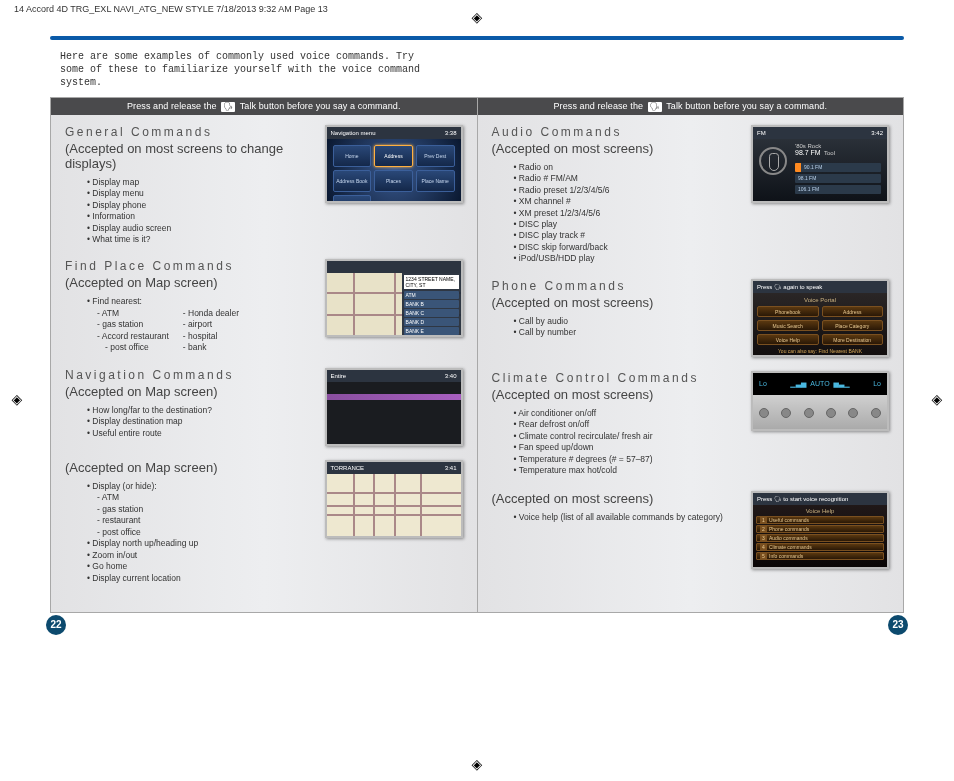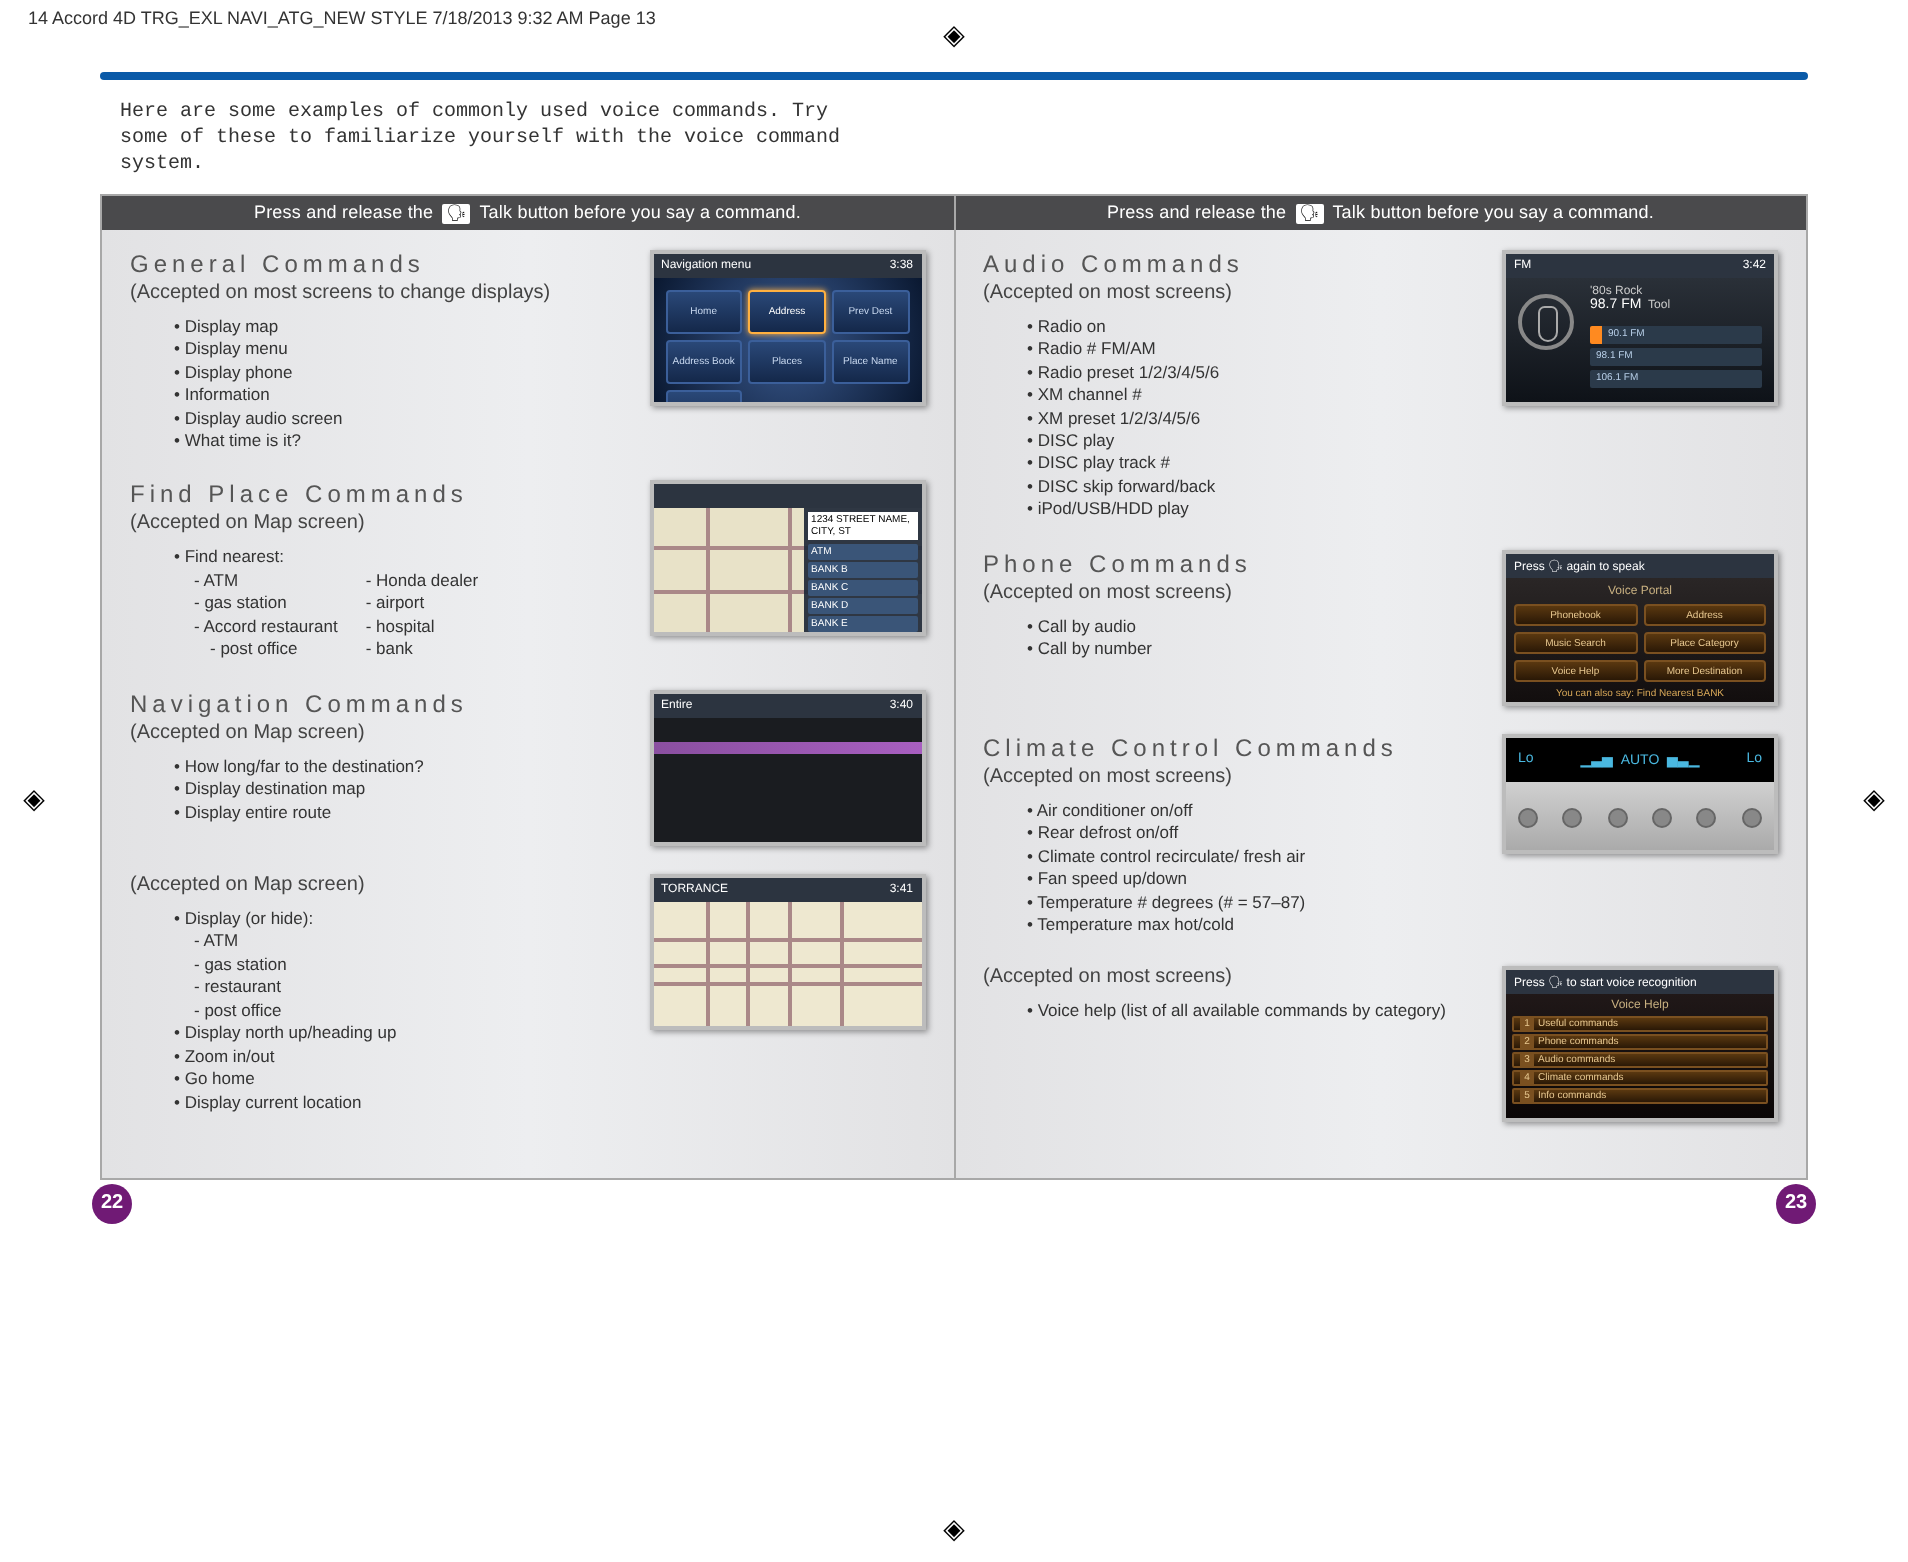--- a/index.html
+++ b/index.html
@@ -103,21 +103,21 @@
   }
   .cmd-text { flex: 1; padding-right: 0; }
   .cmd-title {
     font-size: 12px;
     letter-spacing: 2.5px;
     color: #555;
     font-weight: 400;
     margin-bottom: 2px;
   }
   .cmd-sub {
-    font-size: 10px;
+    font-size: 13px;
     color: #444;
     margin-bottom: 6px;
   }
   .cmd-list {
     font-size: 8.5px;
     color: #333;
     line-height: 1.35;
     padding-left: 6px;
     margin-left: 16px;
   }
@@ -192,21 +192,21 @@
   .vhelp .body { background: linear-gradient(#201818,#0a0606); padding:3px; }
   .vhelp .hdr { color:#c8b080; font-size:6px; text-align:center; margin-bottom:2px; }
   .vhelp .row { height:8px; background:linear-gradient(#5a3810,#2a1806); border:1px solid #7a5020; margin-bottom:1px; border-radius:1px; color:#e8c890; font-size:5px; padding:0 3px; line-height:7px; }
   .vhelp .num { display:inline-block; width:7px; height:6px; background:#7a5020; text-align:center; margin-right:2px; font-size:5px; }
 
   .page-num {
     position: absolute;
     bottom: -22px;
     width: 20px;
     height: 20px;
-    background: #701a75;
+    background: #0c4a6e;
     border-radius: 50%;
     color: #fff;
     font-size: 10px;
     font-weight: bold;
     text-align: center;
     line-height: 20px;
     margin-top: 46px;
   }
   .page-num.left { left: -4px; }
   .page-num.right { right: -4px; }
@@ -312,21 +312,21 @@
         </div>
       </div>
 
       <div class="cmd-block">
         <div class="cmd-text">
           <div class="cmd-title">Navigation Commands</div>
           <div class="cmd-sub">(Accepted on Map screen)</div>
           <div class="cmd-list">
             <span class="row">• How long/far to the destination?</span>
             <span class="row">• Display destination map</span>
-            <span class="row">• Display entire route</span>
+            <span class="row">• Useful entire route</span>
           </div>
         </div>
         <div class="thumb route">
           <div class="topbar">
                 <span>Entire</span>
                 <span>3:40</span>
               </div>
           <div class="body">
                 <div class="hwy h1"></div>
                 <div class="hwy h2"></div>

